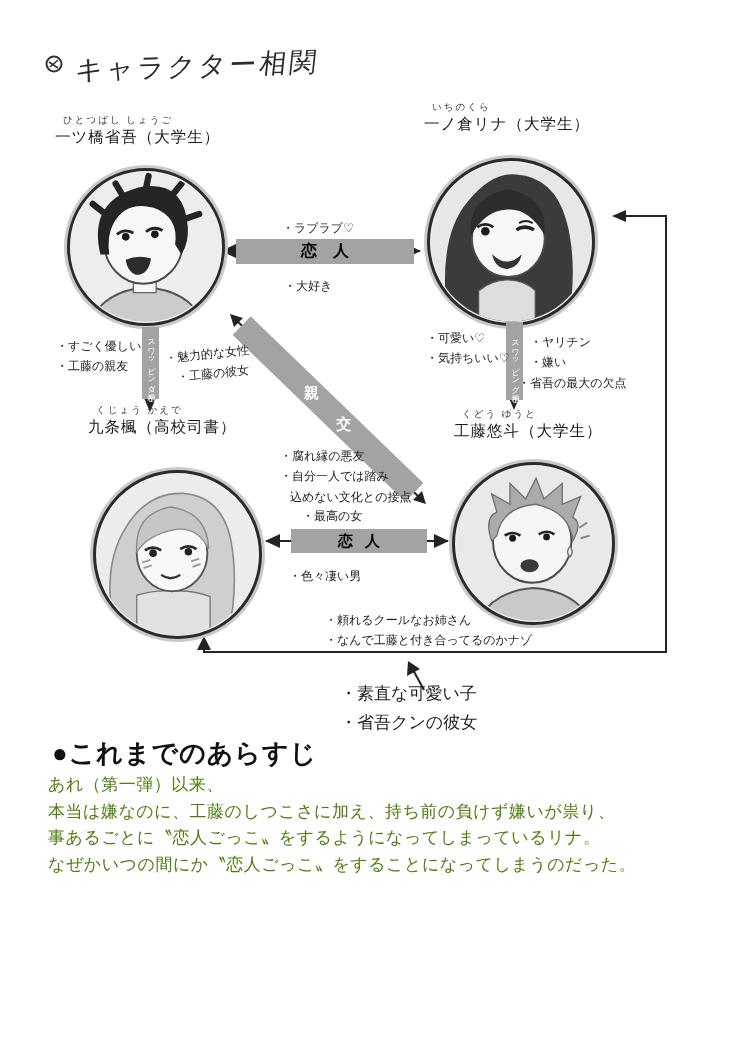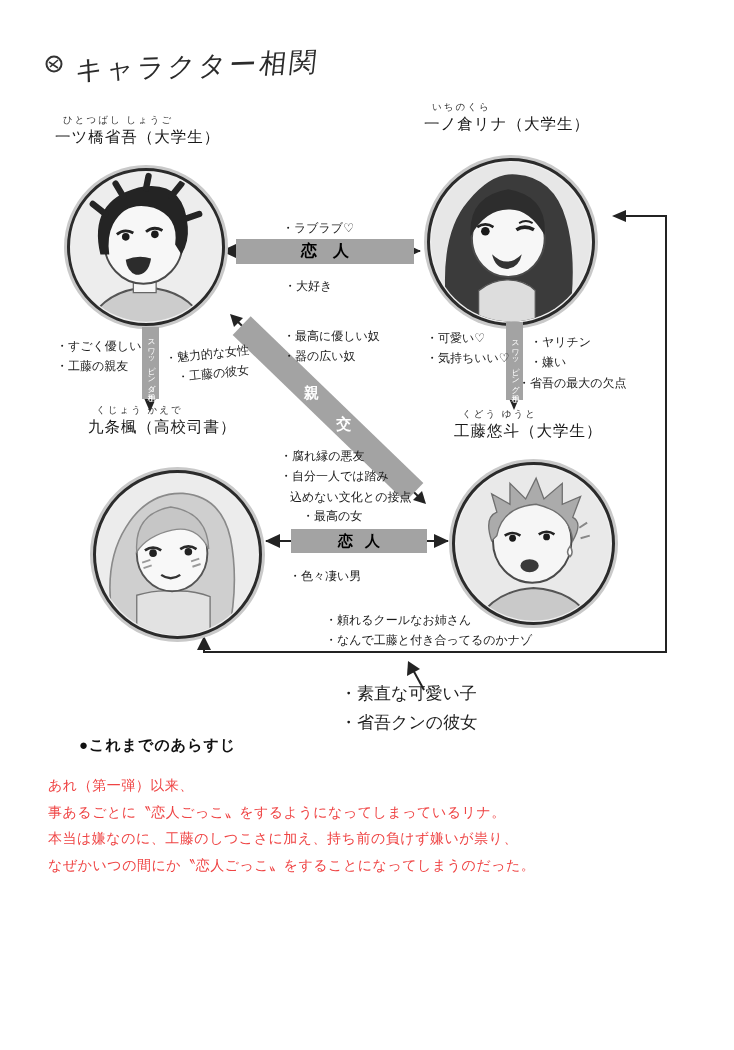--- a/index.html
+++ b/index.html
@@ -29,22 +29,22 @@
   .diag .diag-char{color:#fff;font-size:15px;font-weight:bold;transform:rotate(-44deg);}
 
   .vband{position:absolute;z-index:2;width:17px;background:#a3a3a3;display:flex;align-items:center;justify-content:center;}
   .vband span{writing-mode:vertical-rl;font-size:8px;line-height:1;color:#fff;}
 
   .note{position:absolute;z-index:3;font-size:12px;line-height:1.7;color:#1c1c1c;white-space:nowrap;}
   .note.tilt{transform:rotate(-6deg);}
   .note .indent{margin-left:10px;}
   .note .outdent{margin-left:-12px;}
 
-  .syn-heading{position:absolute;left:52px;top:736px;z-index:3;font-size:15px;font-weight:600;letter-spacing:1px;color:#111;margin-left:27px;}
-  .para{position:absolute;left:48px;z-index:3;font-size:14px;line-height:26.5px;letter-spacing:0.5px;color:#ef4444;white-space:nowrap;}
+  .syn-heading{position:absolute;left:52px;top:736px;z-index:3;font-size:26px;font-weight:600;letter-spacing:1px;color:#111;}
+  .para{position:absolute;left:48px;z-index:3;font-size:17px;line-height:26.5px;letter-spacing:0.5px;color:#4d7c0f;white-space:nowrap;}
 </style>
 </head>
 <body>
 
 <div class="page">
 
   <svg class="arrows" viewBox="0 0 734 1050" xmlns="http://www.w3.org/2000/svg">
 
     <line x1="222" y1="251" x2="420" y2="251"></line>
     <polygon points="221,251 236,244 236,258"></polygon>
@@ -219,24 +219,20 @@
   <div class="note" style="left:56px;top:336px">
     <div>・すごく優しい</div>
     <div>・工藤の親友</div>
   </div>
 
   <div class="note tilt" style="left:166px;top:344px">
     <div>・魅力的な女性</div>
     <div class="indent">・工藤の彼女</div>
   </div>
 
-  <div class="note" style="left:283px;top:326px">
-    <div>・最高に優しい奴</div>
-    <div>・器の広い奴</div>
-  </div>
 
   <div class="note" style="left:426px;top:328px">
     <div>・可愛い♡</div>
     <div>・気持ちいい♡</div>
   </div>
 
   <div class="note" style="left:530px;top:332px">
     <div>・ヤリチン</div>
     <div>・嫌い</div>
     <div class="outdent">・省吾の最大の欠点</div>
@@ -255,19 +251,19 @@
 
   <div class="note" style="left:340px;top:680px;font-size:17px">
     <div>・素直な可愛い子</div>
     <div>・省吾クンの彼女</div>
   </div>
 
   <div class="syn-heading">●これまでのあらすじ</div>
 
   <div class="para" style="top:772px">
     <div>あれ（第一弾）以来、</div>
+    <div>本当は嫌なのに、工藤のしつこさに加え、持ち前の負けず嫌いが祟り、</div>
     <div>事あるごとに〝恋人ごっこ〟をするようになってしまっているリナ。</div>
-    <div>本当は嫌なのに、工藤のしつこさに加え、持ち前の負けず嫌いが祟り、</div>
     <div>なぜかいつの間にか〝恋人ごっこ〟をすることになってしまうのだった。</div>
   </div>
 
 
 </div>
 
 </body></html>

